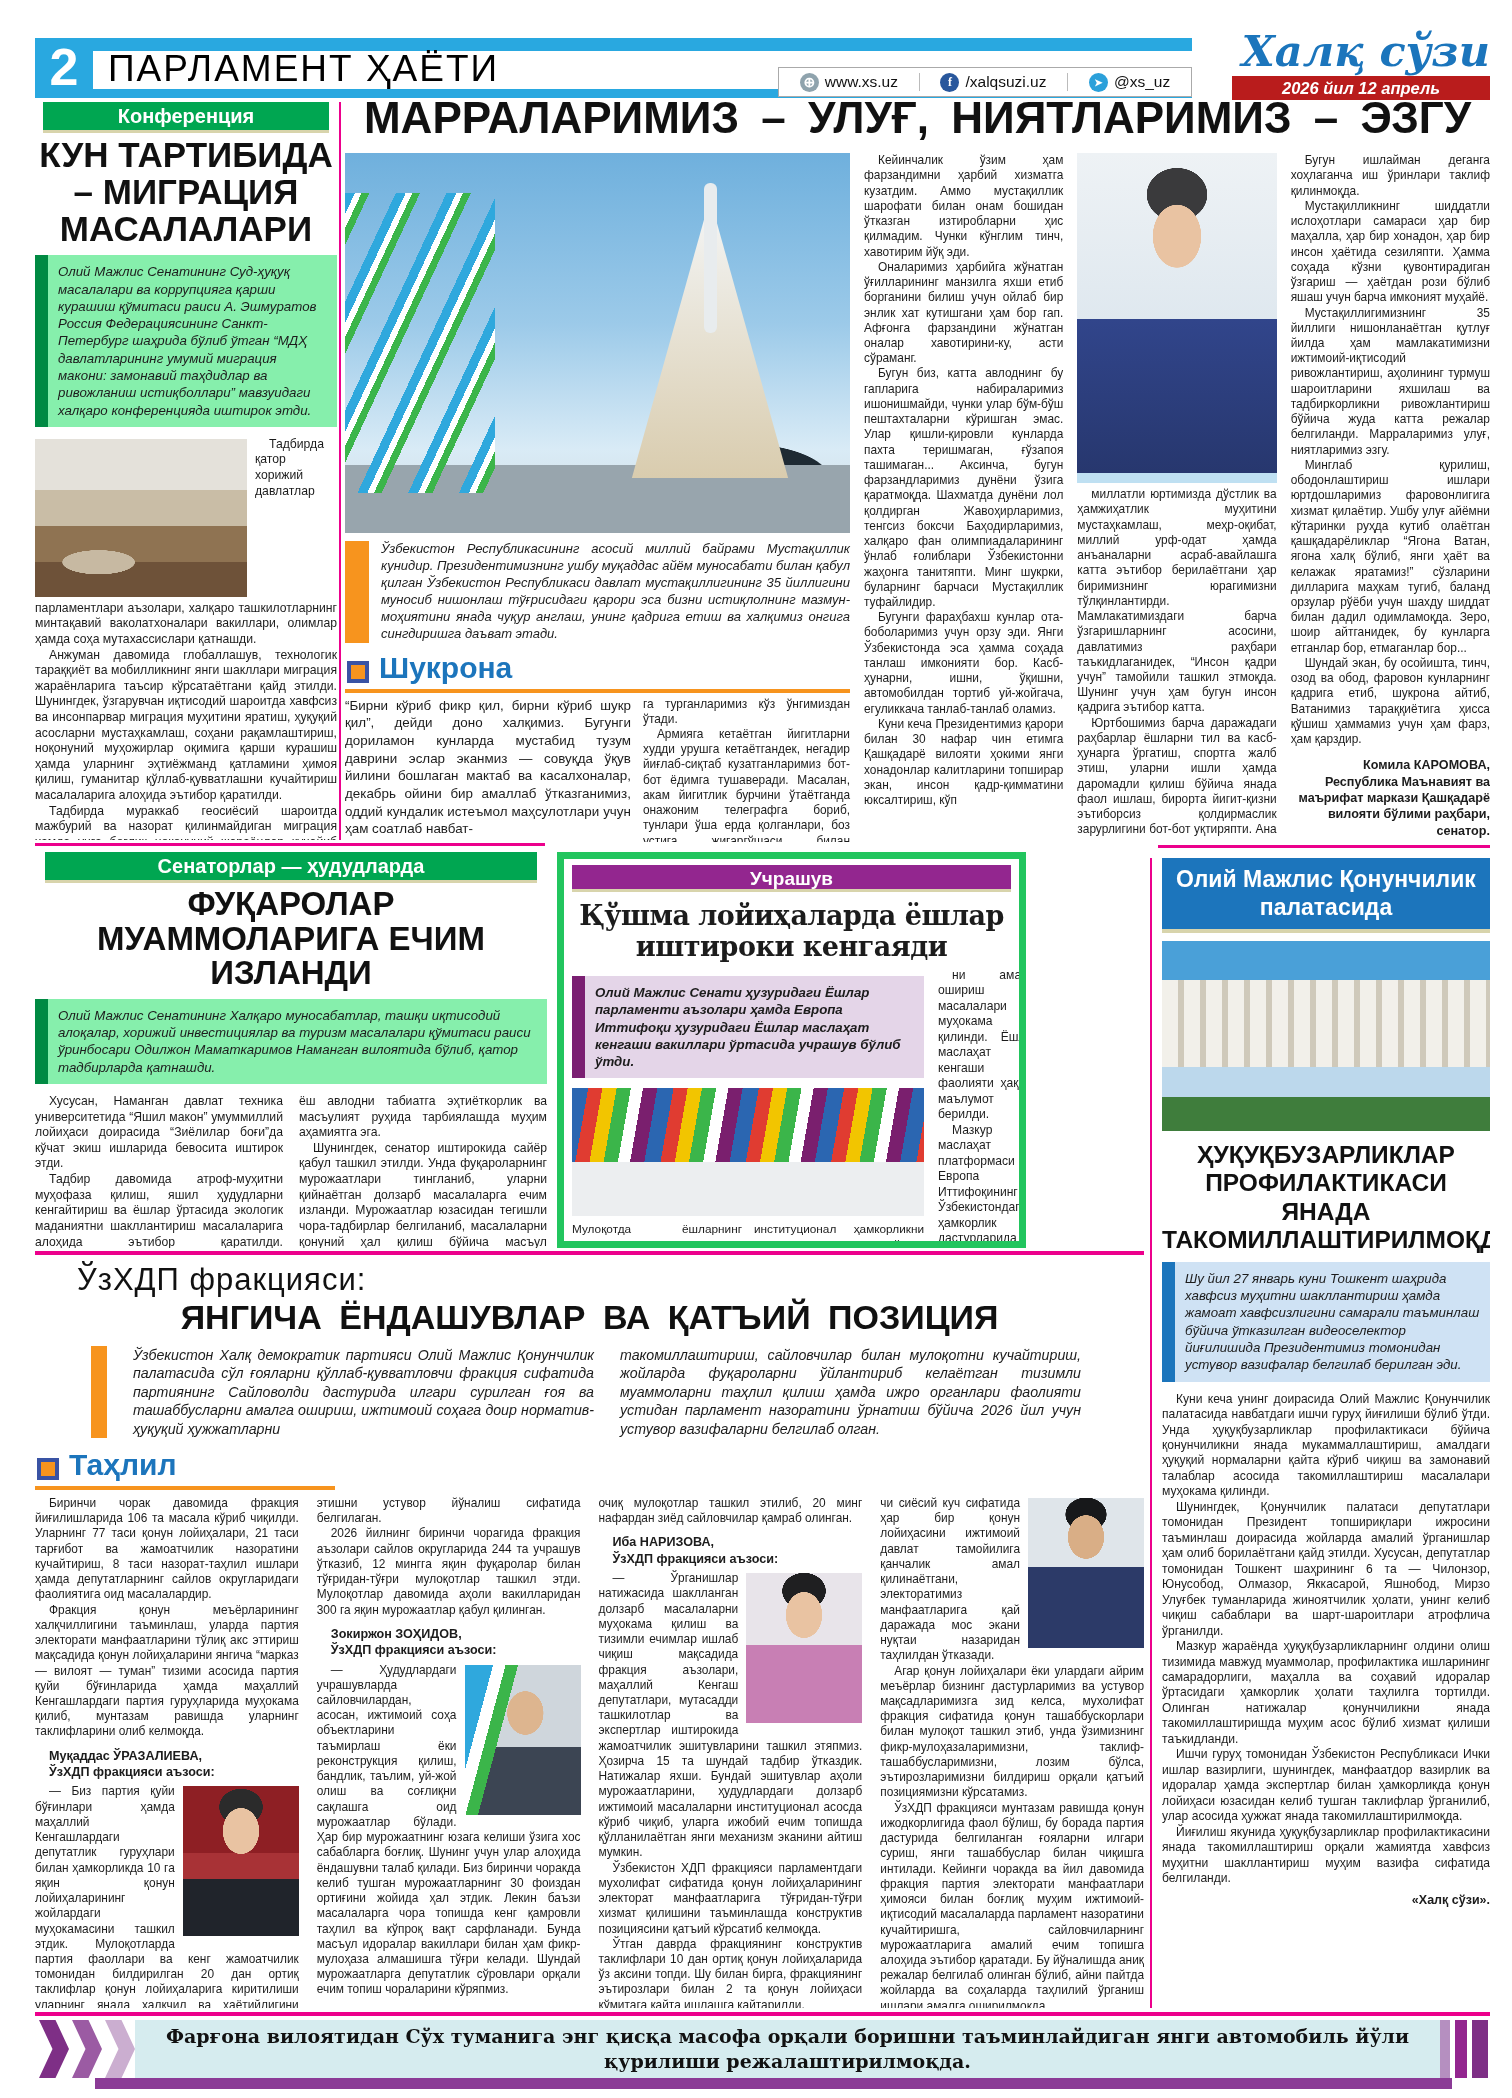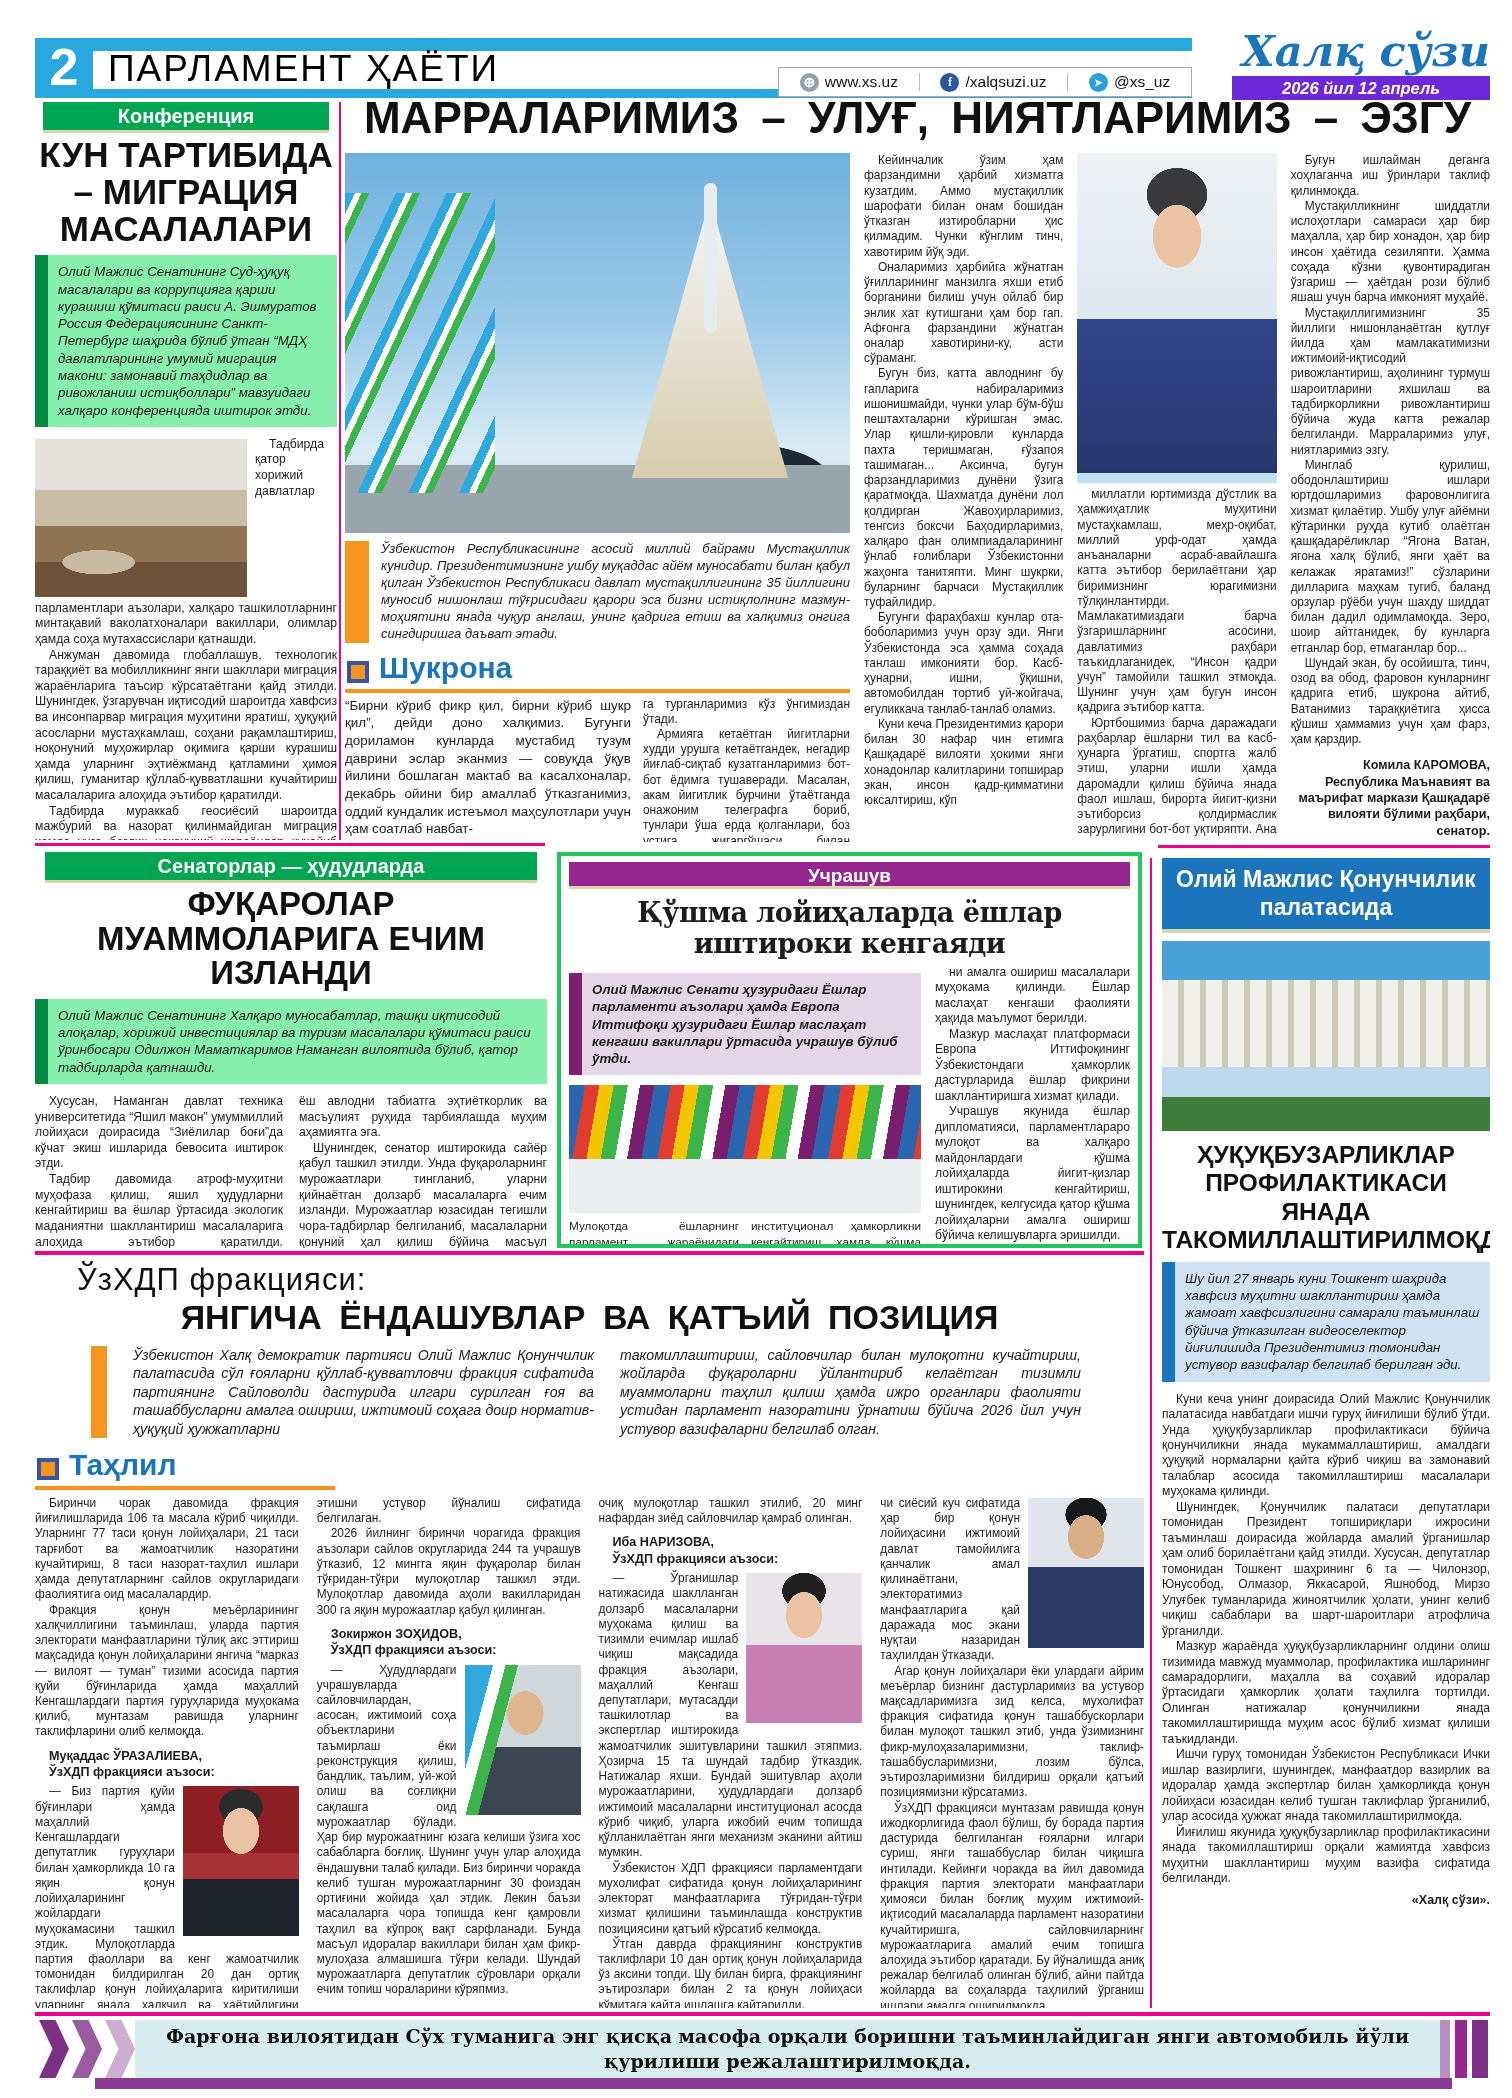--- a/index.html
+++ b/index.html
@@ -36,21 +36,21 @@
   }
   .icn.globe { background:#8fa3ad; font-size:14px; }
   .icn.fb { background:#29579c; font-family:"Liberation Serif", serif; }
   .icn.tg { background:#2ba0da; font-size:10px; }
   .masthead {
     left:1240px; top:28px; width:250px; height:48px; text-align:right;
     font-family:"DejaVu Serif", serif; font-style:italic; font-weight:bold;
     font-size:43px; color:#1b75bc; line-height:46px; white-space:nowrap;
   }
   .datebar {
-    left:1232px; top:76px; width:258px; height:24px; background:#6d28d9; color:#fff;
+    left:1232px; top:76px; width:258px; height:24px; background:#b91c1c; color:#fff;
     font-size:16.5px; font-weight:bold; text-align:center; line-height:24px; font-style:italic;
   }
 
   
   .tag {
     background:#00a651; color:#fff; font-weight:bold; font-size:20px;
     text-align:center; line-height:28px; height:28px;
   }
   .tag-wrap { border-bottom:3px solid #d8d4ac; margin-bottom:8px; }
   .hl {
@@ -128,21 +128,21 @@
   .h1l { left:35px;  top:843px;  width:510px;  height:3px; background:#ec008c; }
   .h2l { left:35px;  top:1251px; width:1109px; height:4px; background:#ec008c; }
   .h3l { left:1158px; top:845px; width:332px;  height:3px; background:#ec008c; }
 
   
   .senators { left:35px; top:852px; width:512px; height:396px; overflow:hidden; }
   .senators .hl { font-size:33px; margin:4px 30px 4px 30px; }
   .senators .cols2 { column-count:2; column-gap:16px; margin-top:4px; }
 
   
-  .meeting { left:557px; top:852px; width:585px; height:396px; border:4px solid #22c55e; padding:6px 8px; overflow:hidden; }
+  .meeting { left:557px; top:852px; width:469px; height:396px; border:7px solid #22c55e; padding:6px 8px; overflow:hidden; }
   .meeting .ptag { background:#93268f; color:#fff; font-weight:bold; font-size:19px; text-align:center; line-height:27px; height:27px; border-bottom:3px solid #d8d4ac; }
   .meeting h2 { font-family:"DejaVu Serif", serif; font-weight:bold; font-size:27px; text-align:center; margin:8px 0 6px 0; letter-spacing:-0.5px; }
   .meet-grid { display:grid; grid-template-columns:352px 1fr; column-gap:14px; }
   .flagsphoto {
     height:128px; margin:4px 0 6px 0;
     background:
       linear-gradient(180deg, rgba(0,0,0,0) 0 58%, #eceef0 58% 100%),
       repeating-linear-gradient(100deg, #2b66b1 0 16px, #e03c31 16px 30px, #f2c500 30px 44px, #3bb54a 44px 58px, #ffffff 58px 70px, #7a1f6e 70px 84px);
   }
   .meet-cap { column-count:2; column-gap:12px; font-size:11.8px; line-height:1.28; text-align:justify; }

